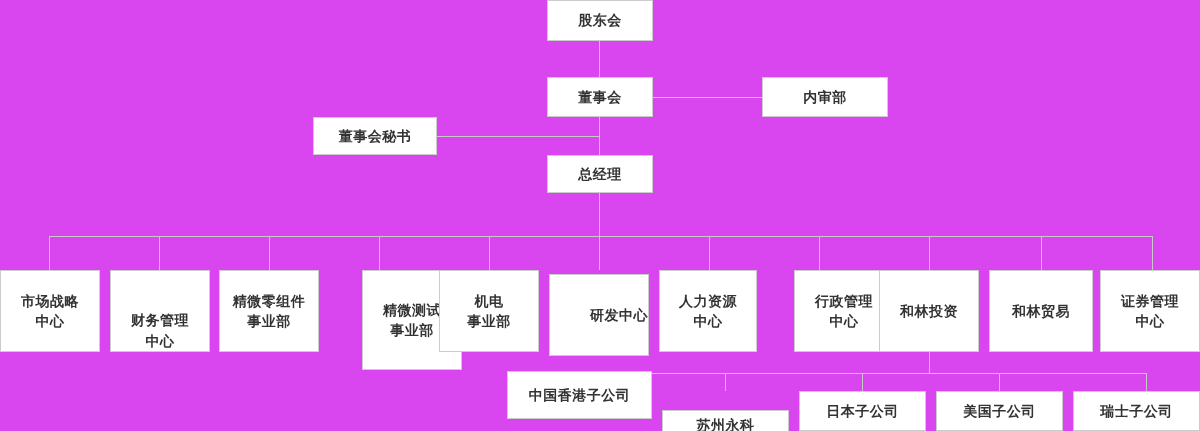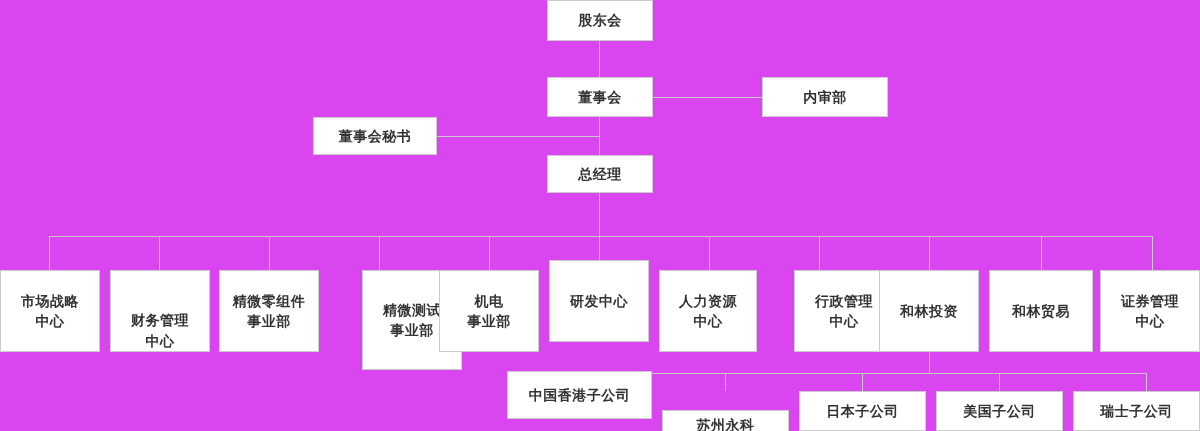--- a/index.html
+++ b/index.html
@@ -109,21 +109,21 @@
 事业部</span>
   </div>
   <div class="node" style="left:329px;  top:270px; width:100px; height:100px;margin-left:33px;">
     <span class="node-label">精微测试
 事业部</span>
   </div>
   <div class="node" style="left:439px;  top:270px; width:100px; height:82px;align-items:center;">
     <span class="node-label">机电
 事业部</span>
   </div>
-  <div class="node" style="left:549px;  top:260px; width:100px; height:82px;">
+  <div class="node" style="left:549px;  top:274px; width:100px; height:82px;text-align:right;">
     <span class="node-label">研发中心</span>
   </div>
   <div class="node" style="left:659px;  top:270px; width:98px; height:82px;">
     <span class="node-label">人力资源
 中心</span>
   </div>
   <div class="node" style="left:769px;  top:270px; width:100px; height:82px;margin-left:25px;">
     <span class="node-label">行政管理
 中心</span>
   </div>

